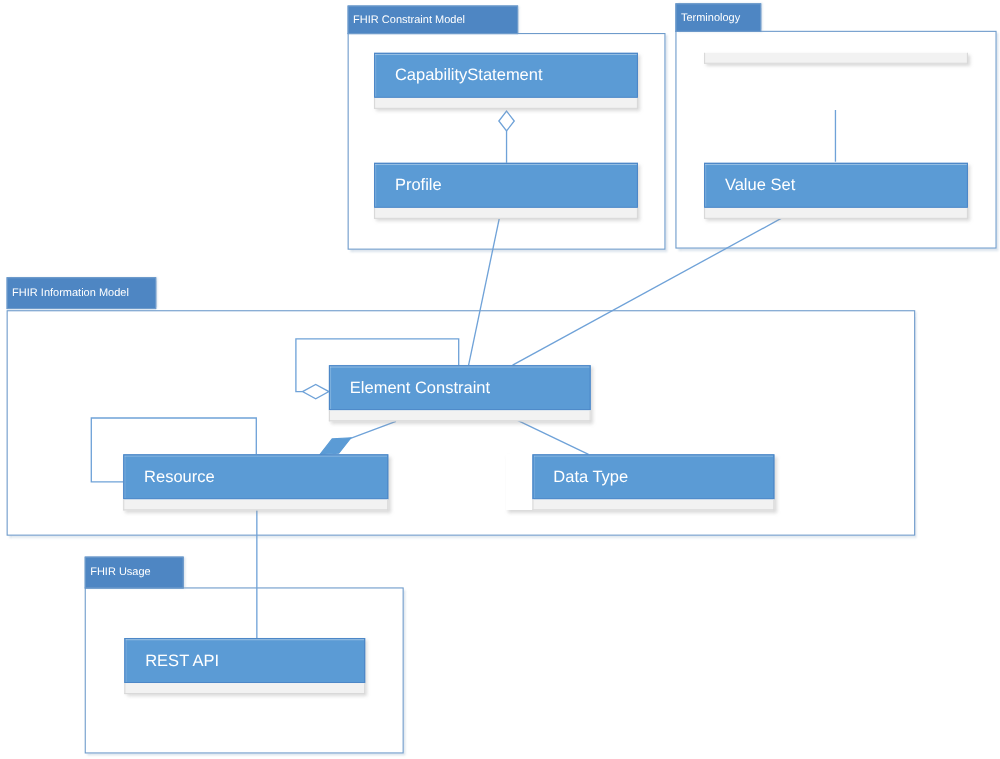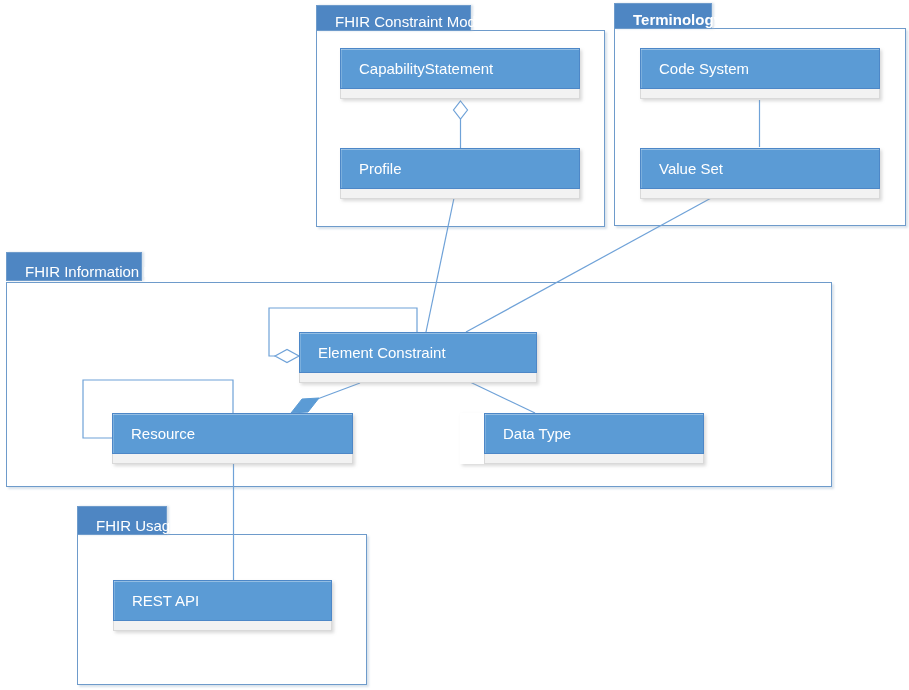--- a/index.html
+++ b/index.html
@@ -19,22 +19,22 @@
   }
   .package-body{
     position:absolute;background:#ffffff;
     border:1px solid var(--package-border);
     box-shadow:2px 2px 2px rgba(170,190,210,0.45);
     z-index:1;
   }
   .package-tab{
     position:absolute;background:var(--tab-fill);
     border:1px solid var(--package-border);
-    color:var(--label-text);font-size:15px;
-    display:flex;align-items:flex-end;padding-left:18px;box-sizing:border-box;
+    color:var(--label-text);font-size:10px;
+    display:flex;align-items:center;padding-left:4px;box-sizing:border-box;
     box-shadow:2px 0 2px rgba(170,190,210,0.45);
     z-index:2;
   }
   .connectors{position:absolute;left:0;top:0;z-index:3;pointer-events:none;}
   .uml-class{position:absolute;z-index:4;box-shadow:2px 2px 3px rgba(150,150,150,0.35);}
   .uml-class-header{
     background:var(--class-fill);
     border:1px solid var(--class-border);
     box-shadow:inset 0 1px 0 rgba(255,255,255,0.35), inset 1px 0 0 rgba(255,255,255,0.2);
     color:var(--label-text);font-size:15px;
@@ -50,21 +50,21 @@
 <body>
 
 <div class="canvas">
 
   <div class="package-body" style="left:316px;top:30px;width:287px;height:195px;"></div>
   <div class="package-tab" style="left:316px;top:5px;width:155px;height:26px;">
     <span class="lbl">FHIR Constraint Model</span>
   </div>
 
   <div class="package-body" style="left:614px;top:28px;width:290px;height:196px;"></div>
-  <div class="package-tab" style="left:614px;top:3px;width:98px;height:26px;font-weight:bold;">
+  <div class="package-tab" style="left:614px;top:3px;width:78px;height:26px;">
     <span class="lbl">Terminology</span>
   </div>
 
   <div class="package-body" style="left:6px;top:282px;width:824px;height:203px;"></div>
   <div class="package-tab" style="left:6px;top:252px;width:136px;height:29px;">
     <span class="lbl">FHIR Information Model</span>
   </div>
 
   <div class="package-body" style="left:77px;top:534px;width:288px;height:149px;"></div>
   <div class="package-tab" style="left:77px;top:506px;width:90px;height:29px;">
@@ -103,23 +103,20 @@
   </div>
 
   <div class="uml-class" style="left:340px;top:148px;width:240px;text-align:right;">
     <div class="uml-class-header">
       <span class="lbl">Profile</span>
     </div>
     <div class="uml-class-compartment"></div>
   </div>
 
   <div class="uml-class" style="left:640px;top:48px;width:240px;">
-    <div class="uml-class-header">
-      <span class="lbl">Code System</span>
-    </div>
     <div class="uml-class-compartment"></div>
   </div>
 
   <div class="uml-class" style="left:640px;top:148px;width:240px;">
     <div class="uml-class-header">
       <span class="lbl">Value Set</span>
     </div>
     <div class="uml-class-compartment"></div>
   </div>
 

